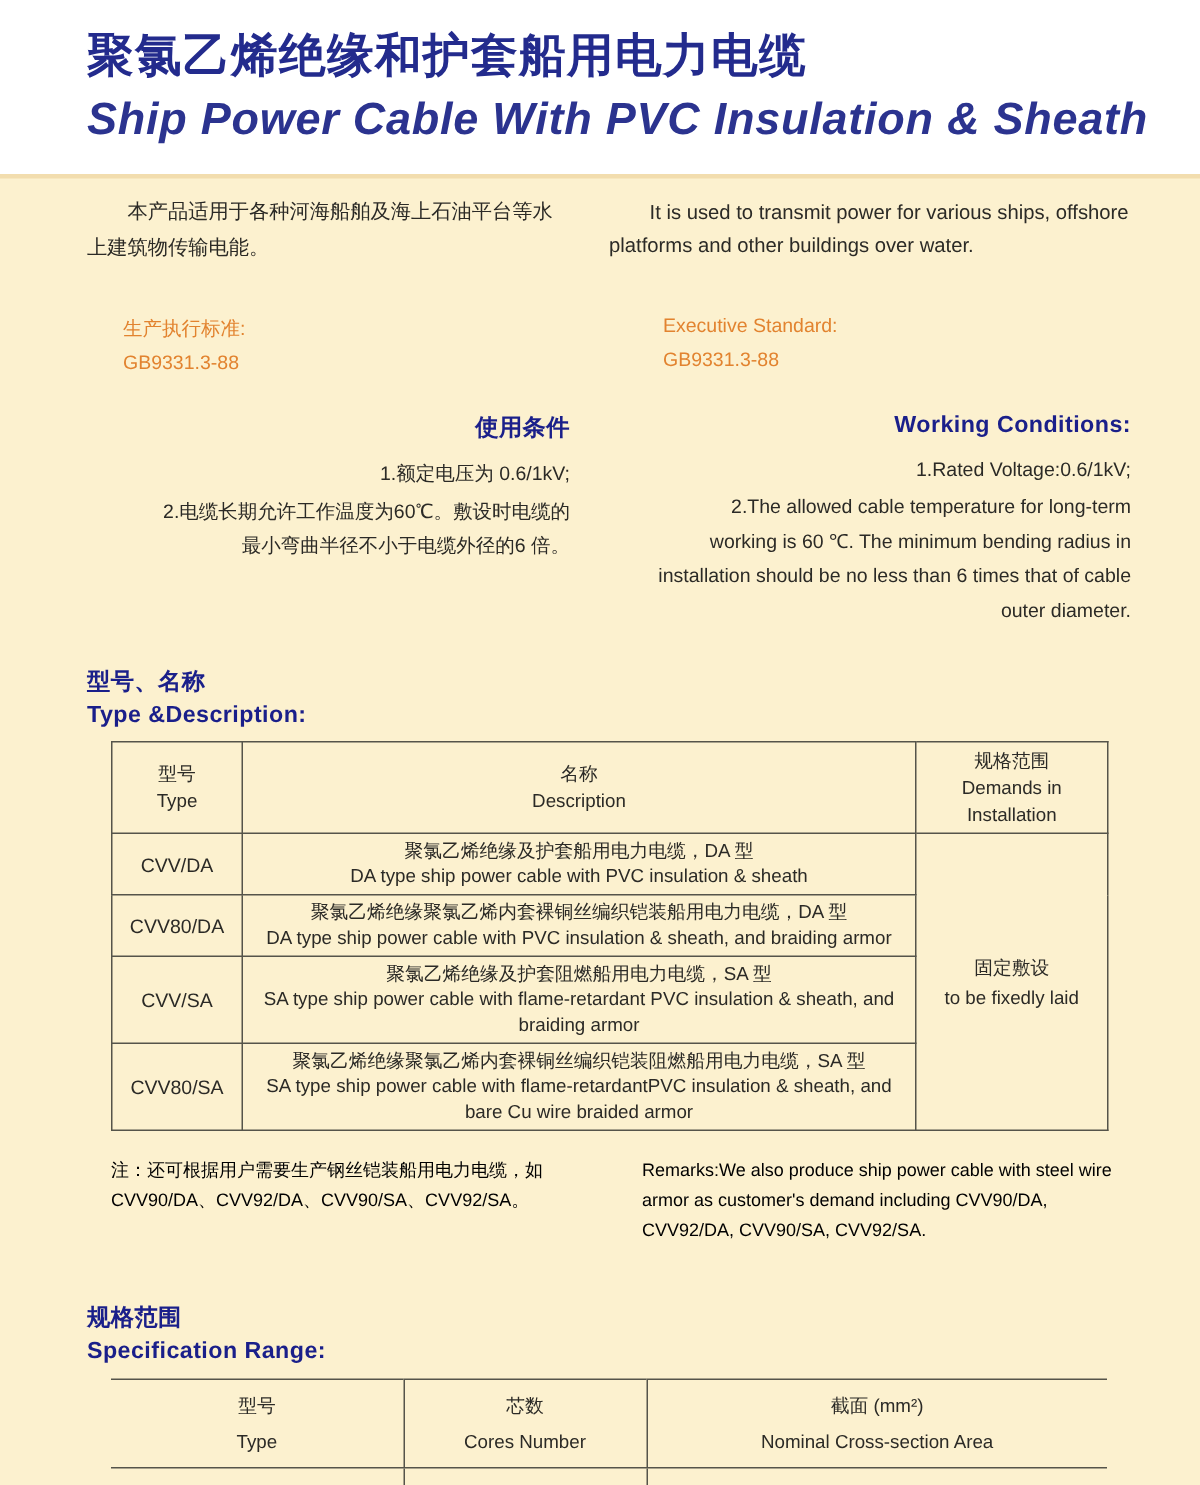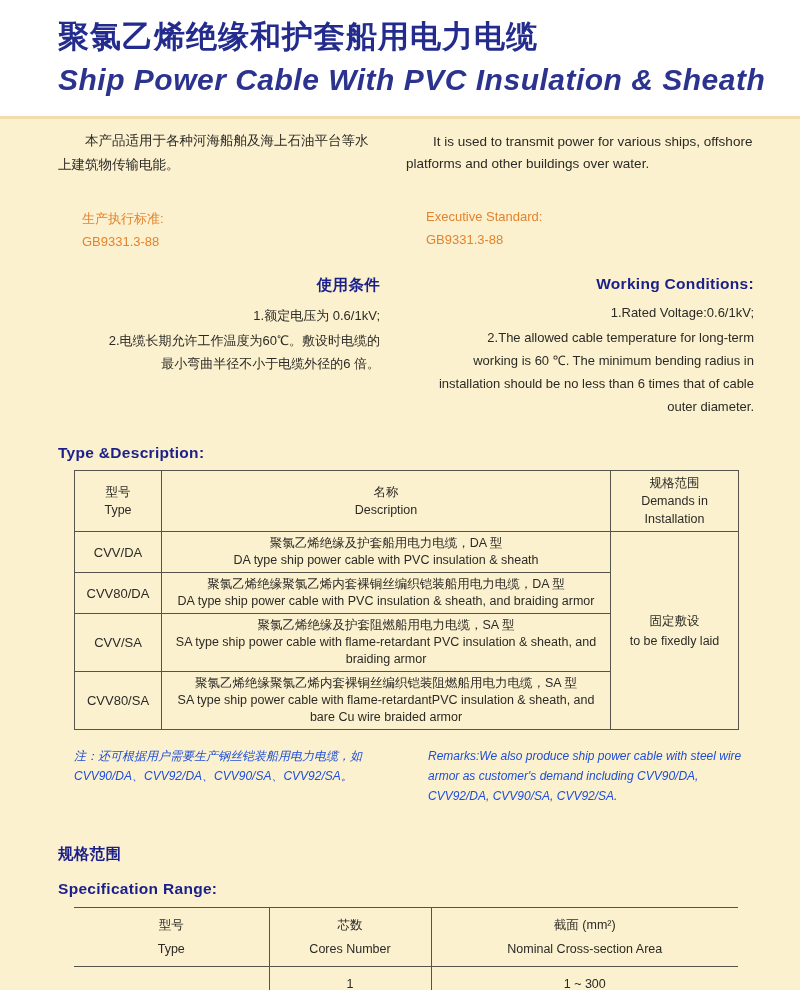--- a/index.html
+++ b/index.html
@@ -25,47 +25,47 @@
     height: 886px; padding: 6px 46px 10px 58px;
   }
   .cols { display: flex; gap: 26px; }
   .col-l { width: 322px; flex: none; }
   .col-r { flex: 1; min-width: 0; }
 
   .para { font-size: 13.5px; line-height: 24px; margin: 4px 0 0 0; text-indent: 2em; }
   .para.en { line-height: 22px; margin-top: 6px; }
 
   .standards { margin: 30px 0 0 24px; font-size: 13px; line-height: 23px; color: #e2832f; }
-  .standards.en { margin-left: 20px; }
+  .standards.en { margin-left: 36px; }
 
   .h-blue {
     margin: 0; font-size: 15.5px; font-weight: bold; color: #1a1f8a; letter-spacing: 0.3px;
   }
   .sec-work { margin-top: 22px; text-align: right; }
   .list { margin: 8px 0 0 10px; font-size: 13px; line-height: 23px; }
   .list p { margin: 0 0 2px 0; padding-left: 10px; text-indent: 1.4em; }
 
   .sec-type { margin-top: 24px; }
-  .sub-h { margin-top: 15px; }
+  .sub-h { margin-top: 3px; }
 
   table { border-collapse: collapse; table-layout: fixed; }
   .t1 { width: 664px; margin: 8px 0 0 16px; font-size: 12.5px; }
   .t1 th, .t1 td {
     border: 1.5px solid #55544a; padding: 3px 4px; text-align: center;
     font-weight: normal; line-height: 17px; vertical-align: middle;
   }
   .t1 .c-type { width: 87px; }
   .t1 .c-desc { width: 449px; }
   .t1 .c-inst { width: 128px; }
   .t1 thead th { height: 52px; line-height: 18px; }
   .t1 td.type-cell { height: 37px; font-size: 13px; }
   .t1 .ln { display: block; }
   .inst-cell .ln { line-height: 20px; }
 
-  .notes { display: flex; gap: 24px; margin: 16px 0 17px 16px; color: #1d4ed8; font-size: 12px; line-height: 20px; font-style: italic; }
+  .notes { display: flex; gap: 24px; margin: 16px 0 17px 16px; color: #000000; font-size: 12px; line-height: 20px; }
   .notes .n-l { width: 330px; flex: none; }
   .notes .n-r { flex: 1; }
 
   .sec-spec { margin-top: 38px; }
   .t2 { width: 664px; margin: 9px 0 0 16px; font-size: 12.5px;
         border-top: 1.5px solid #55544a; border-bottom: 1.5px solid #55544a; }
   .t2 th, .t2 td { padding: 5px 4px; text-align: center; font-weight: normal; vertical-align: middle; }
   .t2 thead th { border-bottom: 1.5px solid #55544a; line-height: 19px; height: 50px; }
   .t2 .c2, .t2 .c3 { border-left: 1.5px solid #55544a; }
   .t2 .c1 { width: 195px; } .t2 .c2 { width: 162px; } .t2 .c3 { width: 307px; }
@@ -109,20 +109,21 @@
     <div class="col-r">
       <h3 class="h-blue">Working Conditions:</h3>
       <div class="list">
         <p>1.Rated Voltage:0.6/1kV;</p>
         <p>2.The allowed cable temperature for long-term working is  60 ℃. The minimum bending radius in installation should be no less than 6 times that of cable outer diameter.</p>
       </div>
     </div>
   </div>
 
   <div class="sec-type">
+    <h3 class="h-blue">型号、名称</h3>
     <h3 class="h-blue sub-h">Type &amp;Description:</h3>
 
     <table class="t1">
       <thead>
         <tr>
           <th class="c-type">
             <span class="ln">型号</span>
             <span class="ln">Type</span>
           </th>
           <th class="c-desc">

